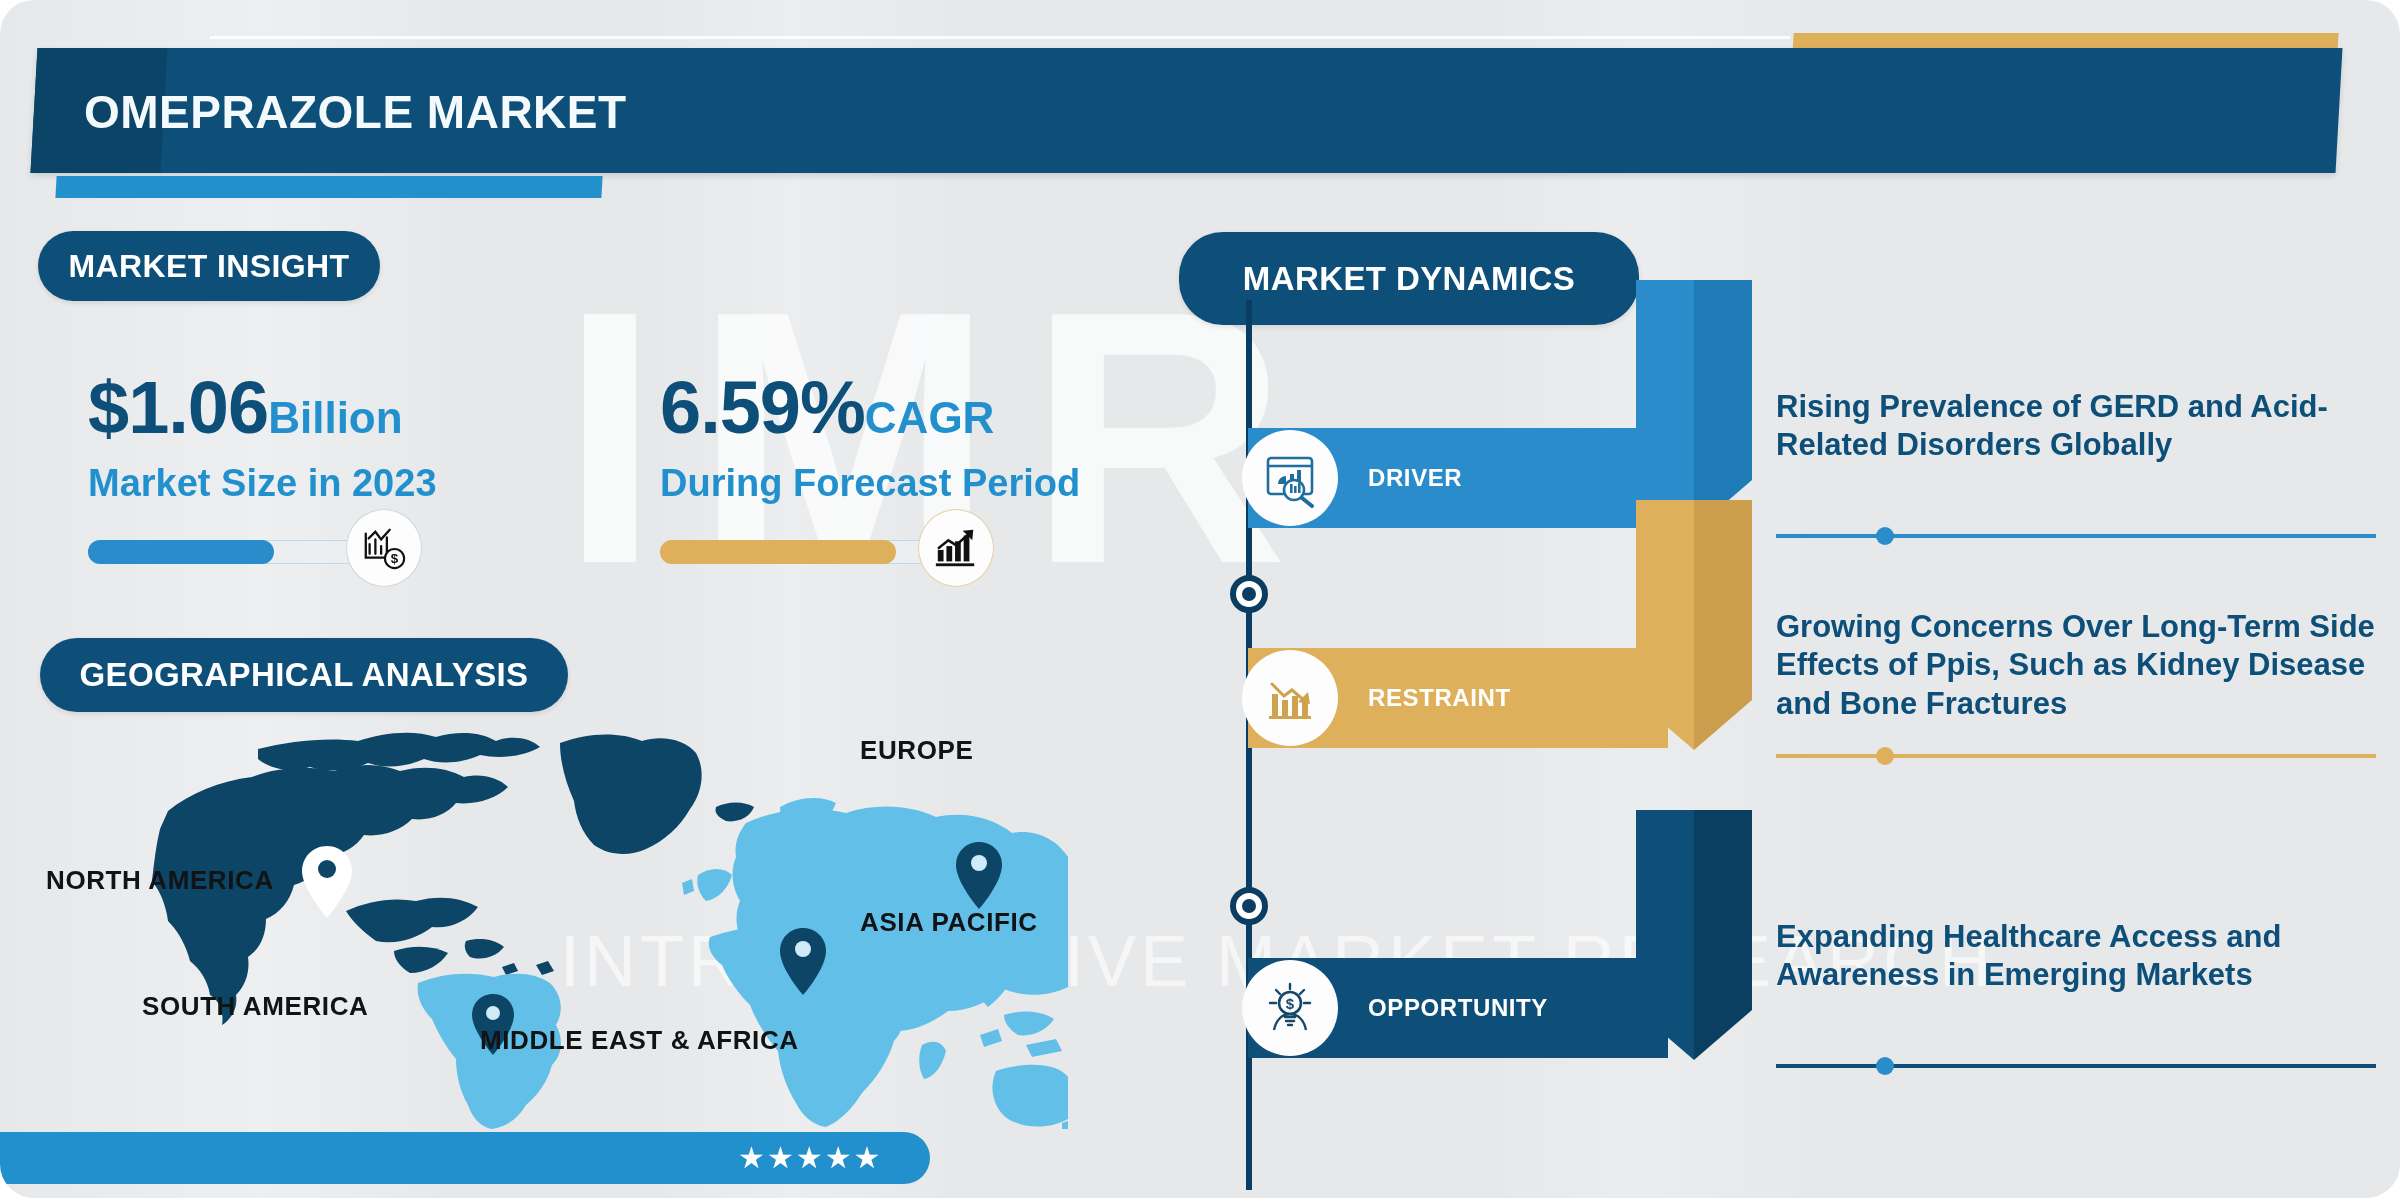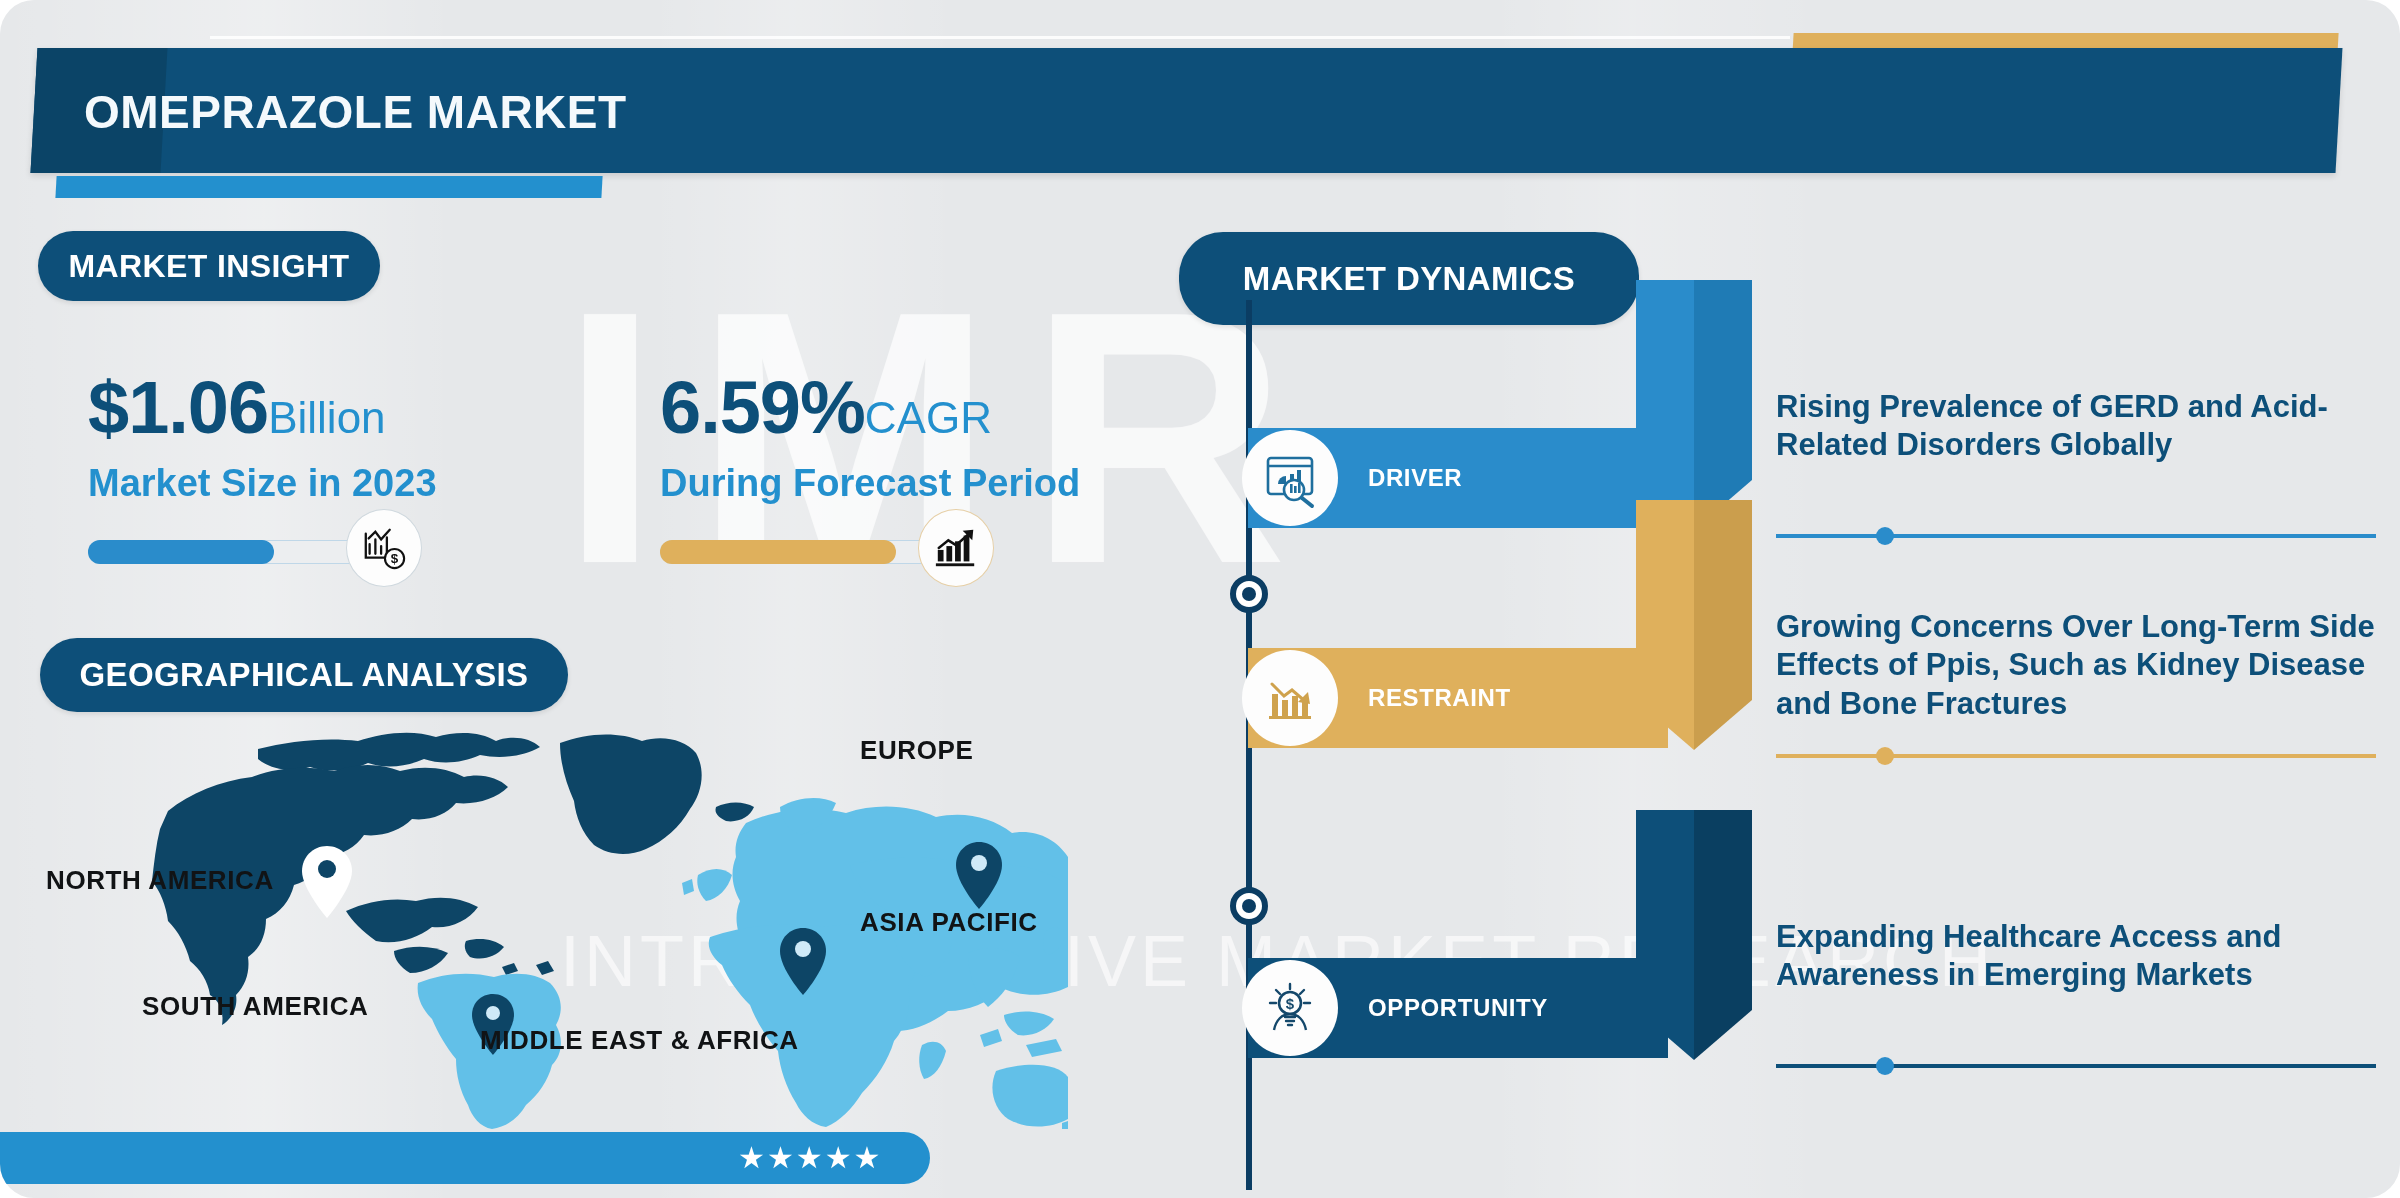--- a/index.html
+++ b/index.html
@@ -88,21 +88,21 @@
   #pill-geo{ left:40px; top:638px; width:528px; height:74px; font-size:33px; }
   #pill-dynamics{ left:1179px; top:232px; width:460px; height:93px; font-size:33px; }
 
   
   .stat{ position:absolute; }
   #stat-size{ left:88px; top:365px; }
   #stat-cagr{ left:660px; top:365px; }
 
   .stat-value-row{ display:flex; align-items:baseline; white-space:nowrap; }
   .stat-value{ font-size:74px; font-weight:700; color:#0d4f79; letter-spacing:-1px; }
-  .stat-unit{ font-size:44px; font-weight:400; color:#2390ce; }
+  .stat-unit{ font-size:44px; font-weight:700; color:#2390ce; }
   .stat-caption{ margin-top:12px; font-size:38px; font-weight:700; color:#2390ce; white-space:nowrap; }
 
   .bar-wrap{ position:relative; margin-top:32px; width:345px; height:30px; }
   .bar-track{
     position:absolute; left:0; top:3px; width:310px; height:24px;
     background:#eceef0; border:1.5px solid #bfd7e8; border-radius:14px;
   }
   .bar-fill{
     position:absolute; left:0; top:3px; height:24px; border-radius:14px;
   }

